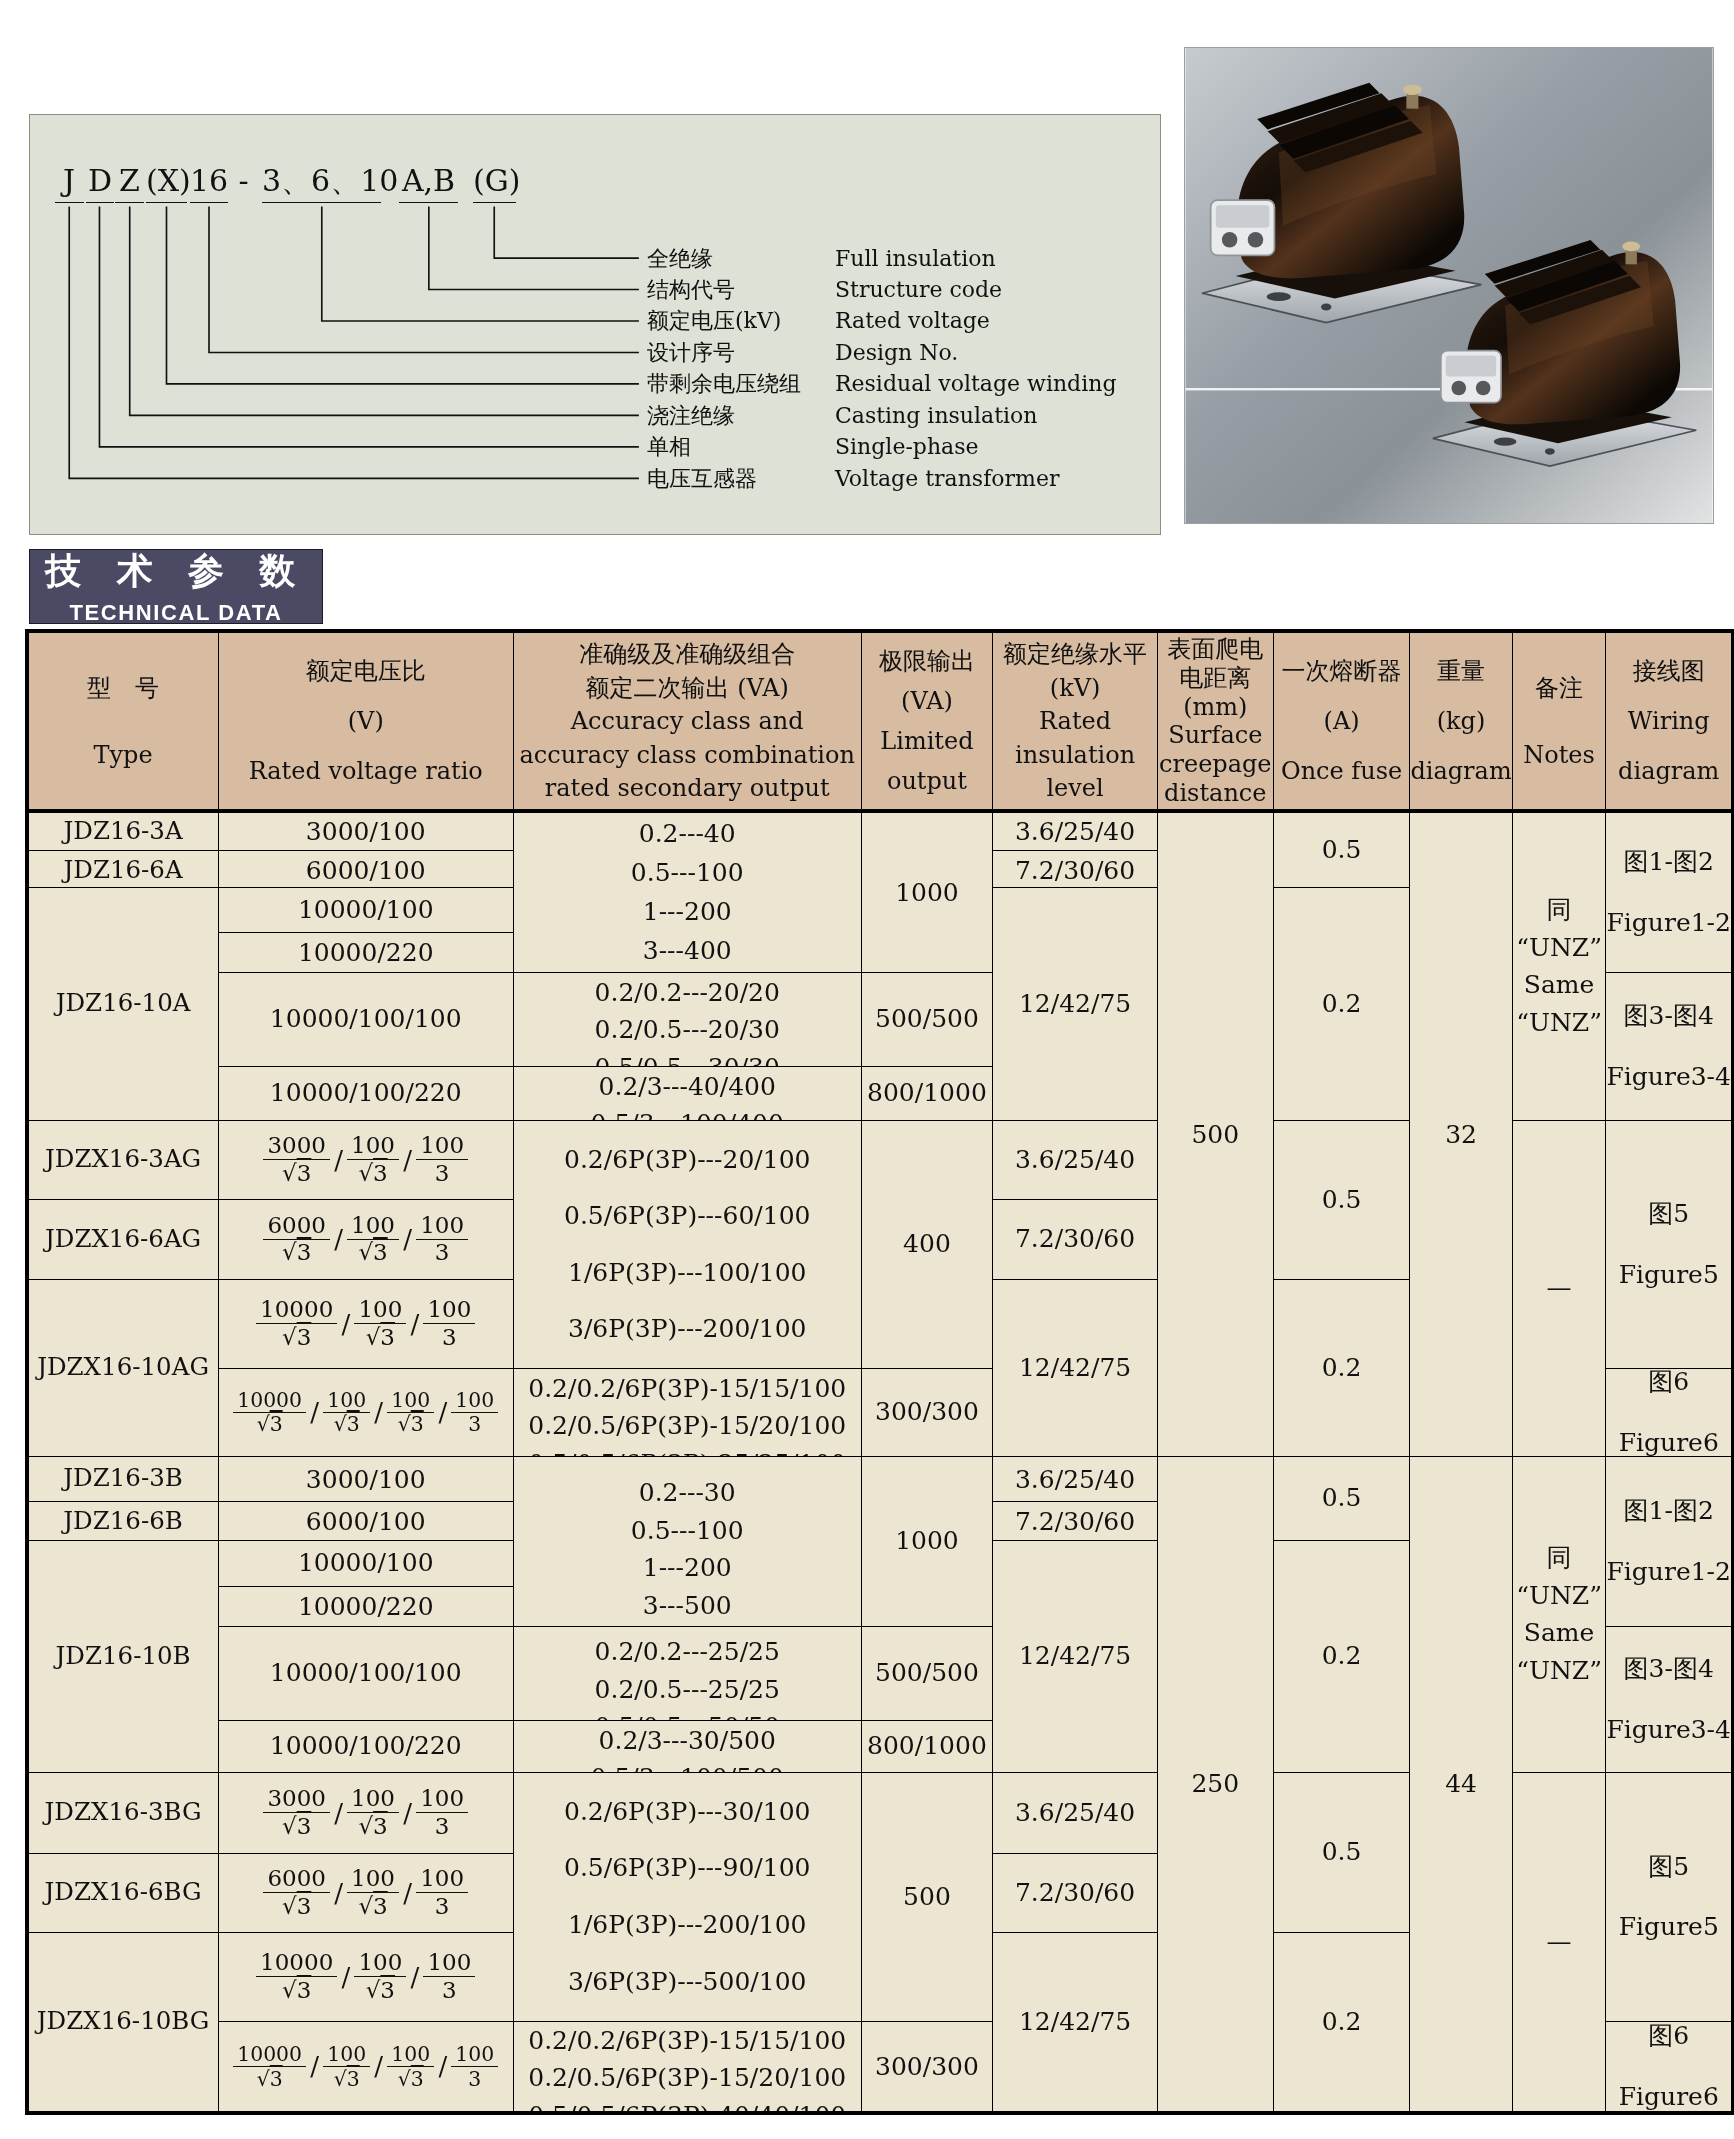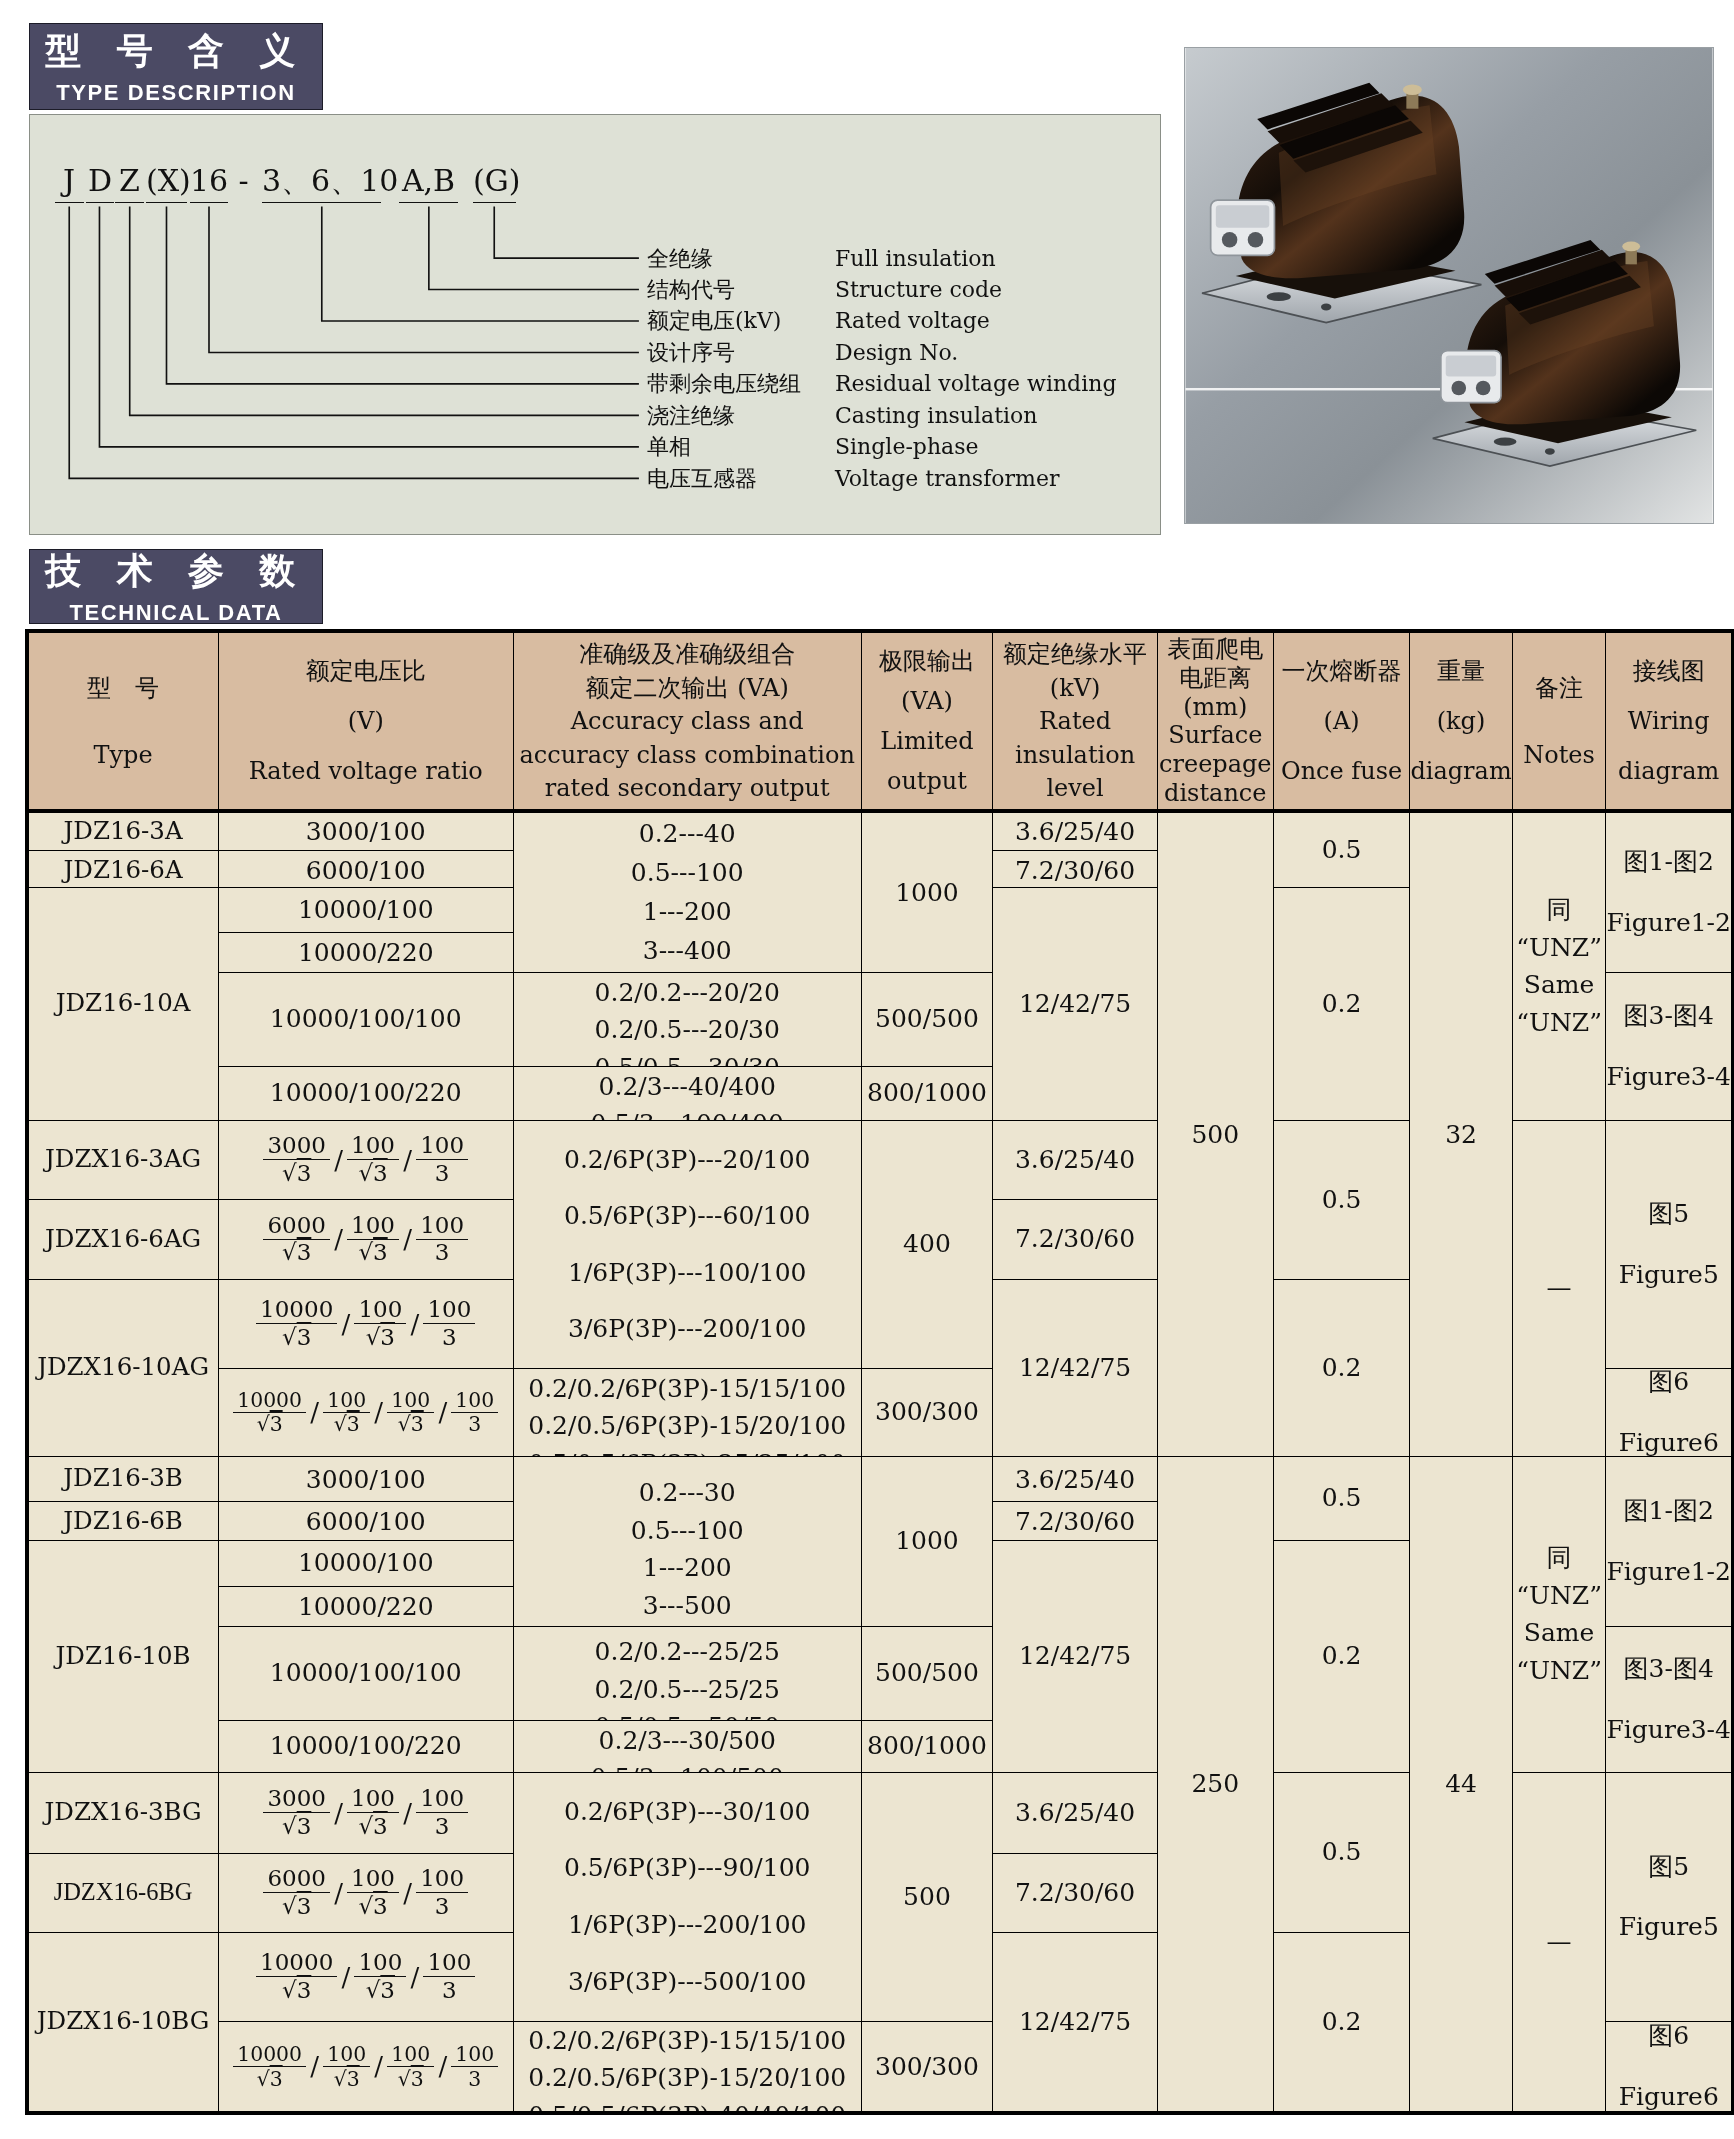--- a/index.html
+++ b/index.html
@@ -49,24 +49,20 @@
   .frac .den{padding-top:0.8px}
   .fsl{font-size:26px;margin:0 4.1px}
   .fr4 .frac{font-size:20.4px}
   .ov{text-decoration:overline}
 </style>
 </head>
 <body>
 
 <div class="page">
 
-  <div class="badge" id="badge-type">
-    <div class="zh">型 号 含 义</div>
-    <div class="en">TYPE DESCRIPTION</div>
-  </div>
 
   <div class="type-panel">
     <svg class="conn-svg" viewBox="0 0 1385 515" xmlns="http://www.w3.org/2000/svg">
       <g stroke="#111" stroke-width="2" fill="none" id="conn-g">
           <path d="M568,112 L568,175 L745,175"></path>
           <path d="M488,112 L488,213.5 L745,213.5"></path>
           <path d="M357,112 L357,252 L745,252"></path>
           <path d="M219,112 L219,290.5 L745,290.5"></path>
           <path d="M167,112 L167,329 L745,329"></path>
           <path d="M122,112 L122,367.5 L745,367.5"></path>
@@ -775,21 +771,21 @@
             </td>
             <td rowspan="3" class="col-wiring">
               <div class="bcell wiring" style="height: 246px;">
                 <div class="ln">图5</div>
                 <div class="ln">Figure5</div>
               </div>
             </td>
           </tr>
           <tr style="height: 79px;">
             <td class="col-type">
-              <div class="bcell" style="height: 76px; font-family: Liberation Serif, serif;">
+              <div class="bcell" style="height: 76px;">
                 <div class="ln">JDZX16-6BG</div>
               </div>
             </td>
             <td class="col-ratio">
               <div class="bcell" style="height: 76px;">
                 <div class="frow">
                   <span class="frac">
                     <span class="num">6000</span>
                     <span class="den">√<span class="ov">3</span></span>
                   </span>

